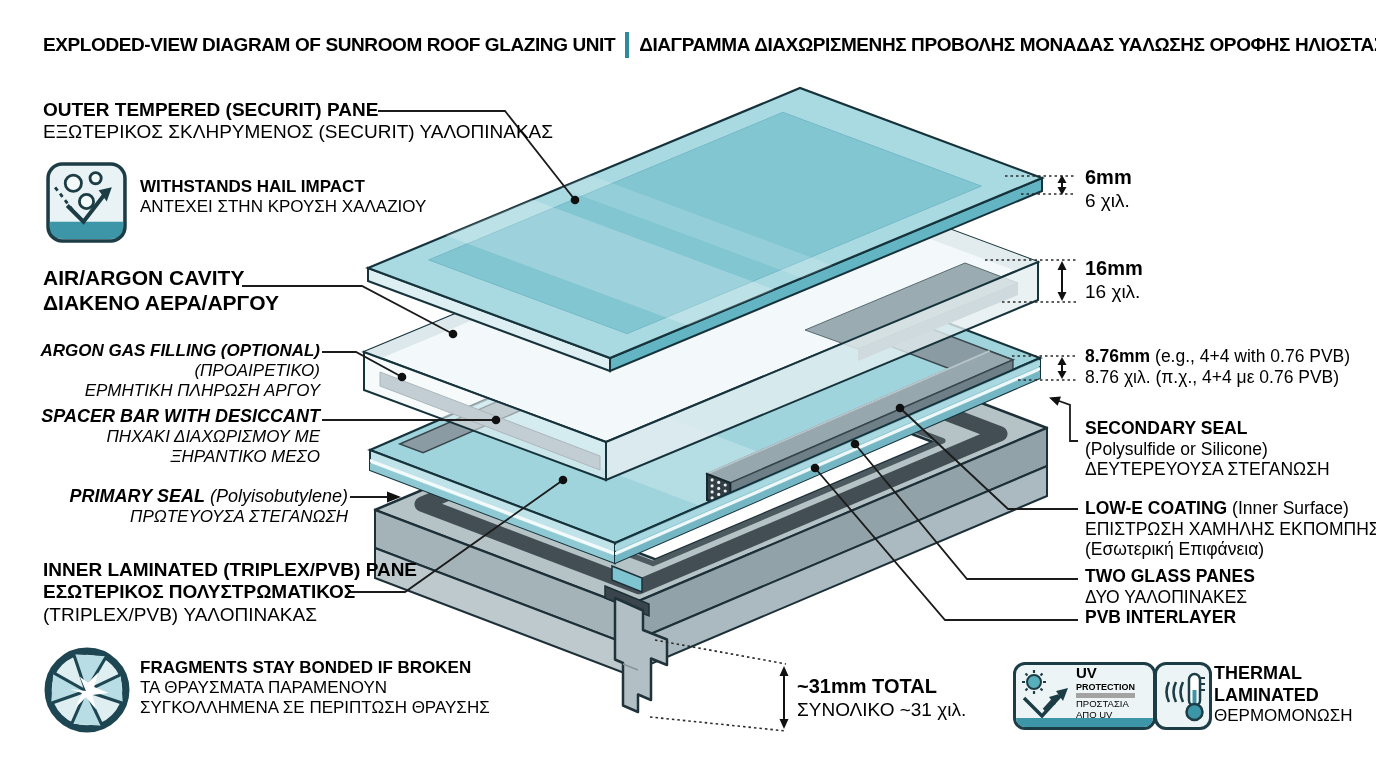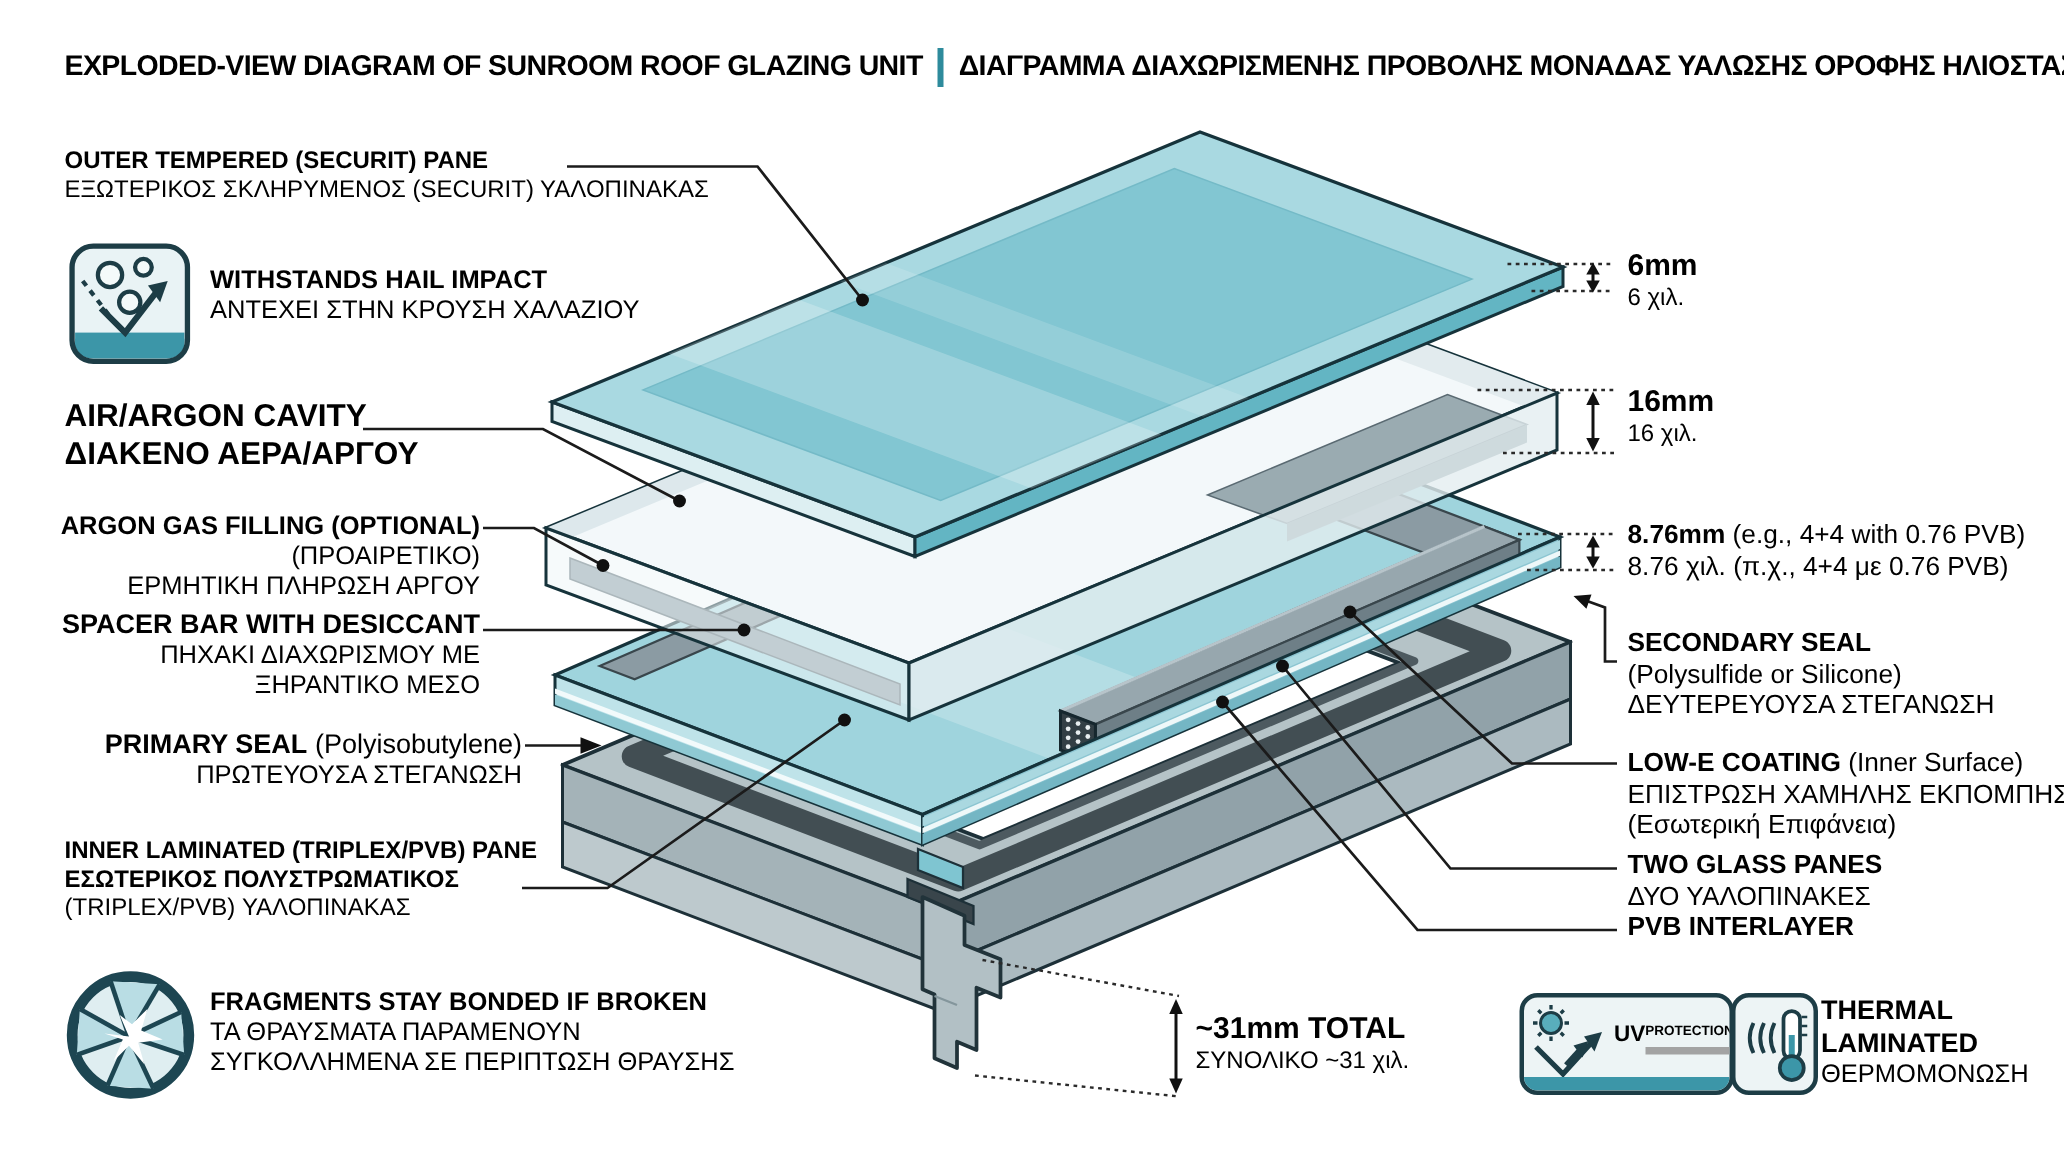--- a/index.html
+++ b/index.html
@@ -3,29 +3,29 @@
 <meta charset="utf-8">
 <style>
   html,body{margin:0;padding:0;background:#ffffff;}
   .stage{position:relative;width:1376px;height:768px;background:#ffffff;overflow:hidden;
          font-family:"Liberation Sans",sans-serif;color:#000000;}
   .scene{position:absolute;left:0;top:0;z-index:1;}
   .hdr{position:absolute;left:43px;top:32px;display:flex;align-items:center;gap:10px;z-index:3;white-space:nowrap;}
   .hdr .t{font-size:19px;font-weight:700;letter-spacing:-0.4px;}
   .hdr .sep{width:4px;height:26px;background:#2e8b9c;}
   .lbl{position:absolute;z-index:3;line-height:1.18;white-space:nowrap;}
-  .lbl.right{text-align:right;}
+  .lbl.right{text-align:right;font-style:italic;}
   .b{font-weight:700;}
-  .f19{font-size:16px;} .f21{font-size:21px;font-weight:700;} .f18{font-size:18px;}
+  .f19{font-size:19px;} .f21{font-size:21px;font-weight:700;} .f18{font-size:18px;}
   .f17{font-size:17px;} .f175{font-size:17.5px;} .f20{font-size:20px;}
   .reg{font-weight:400;}
   .badge{position:absolute;z-index:3;border:3px solid #1d3d46;border-radius:12px;background:#edf4f5;
          display:flex;align-items:center;overflow:hidden;}
   .badge .tealbar{position:absolute;left:0;right:0;bottom:0;height:9px;background:#3c96a8;}
-  .uvtxt{display:flex;flex-direction:row;line-height:1.12;margin-left:2px;margin-top:-6px;}
+  .uvtxt{display:flex;flex-direction:column;line-height:1.12;margin-left:2px;margin-top:-6px;}
   .uvtxt .l1{font-size:15px;font-weight:700;}
   .uvtxt .l2{font-size:9px;font-weight:700;border-bottom:5px solid #a3a3a3;padding-bottom:1px;margin-bottom:1px;}
   .uvtxt .l3,.uvtxt .l4{font-size:9.5px;}
   .thermal{position:absolute;z-index:3;line-height:1.2;}
   .thermal .e{font-size:18px;font-weight:700;}
   .thermal .g{font-size:17px;}
 </style>
 </head>
 <body>
 

